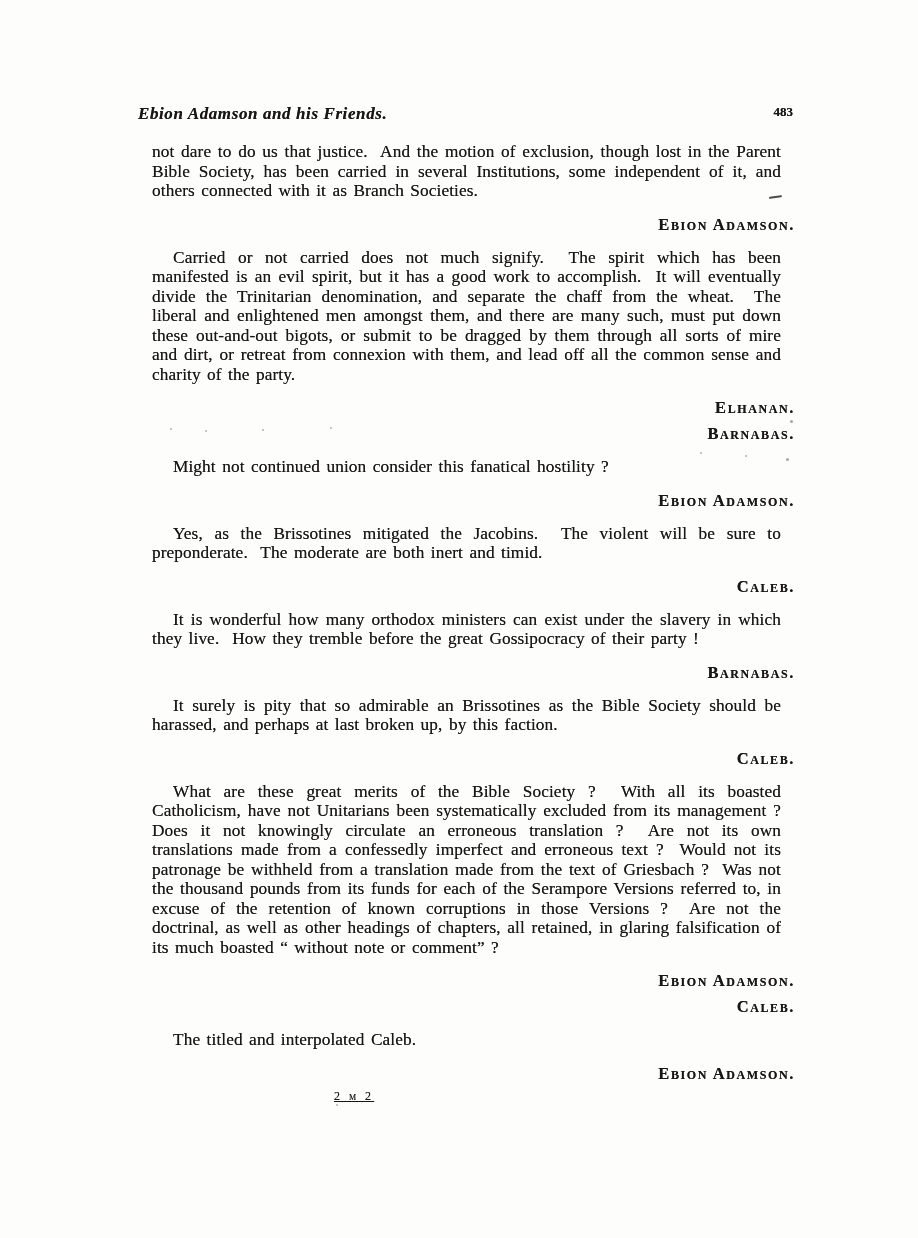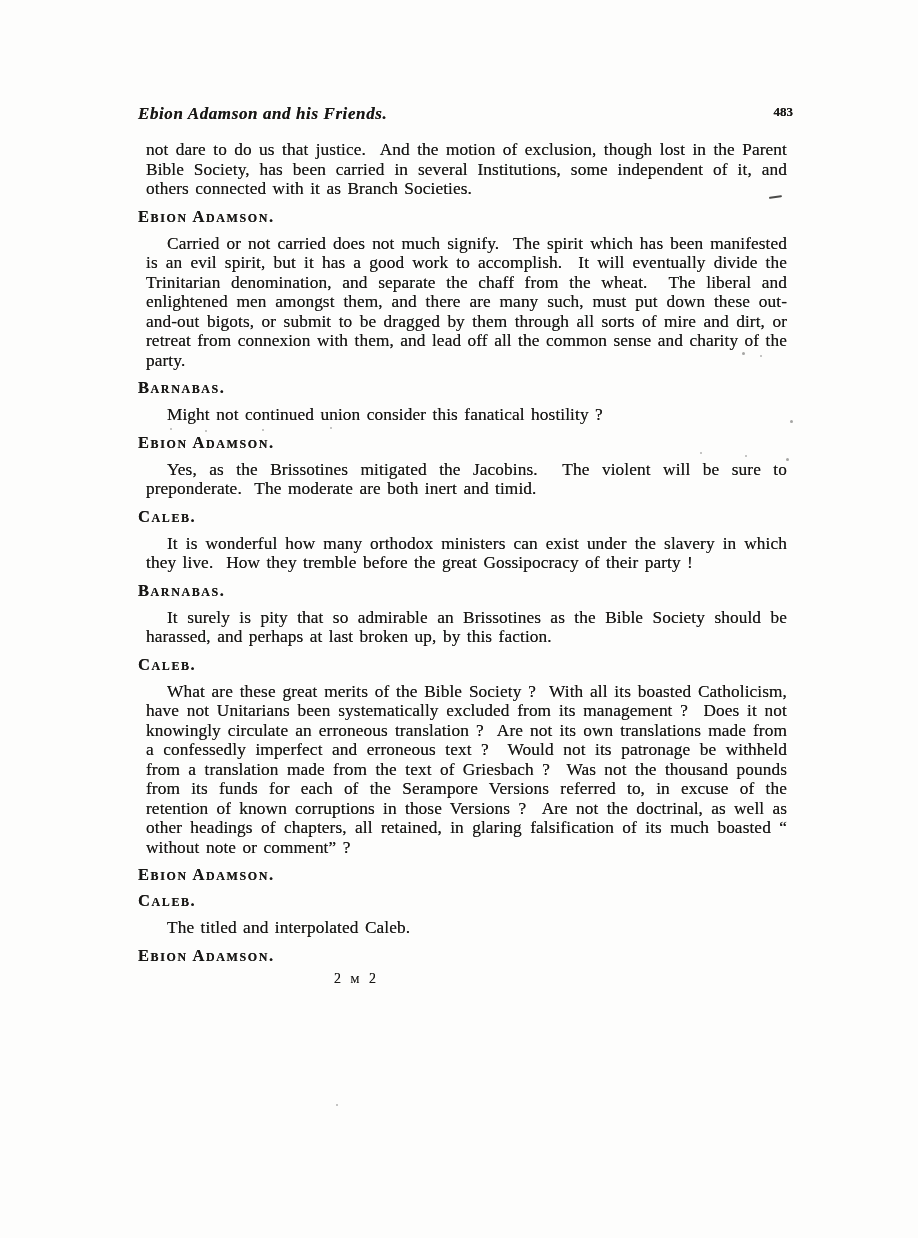--- a/index.html
+++ b/index.html
@@ -37,48 +37,49 @@
   }
   .page-number {
     position: absolute;
     right: 2px;
     top: 0;
     font-size: 13px;
     font-weight: bold;
     text-shadow: 0 0 0.6px rgba(20,20,18,0.75);
   }
   .para {
-    margin: 8px;
+    margin: 14px;
     font-size: 17.3px;
     line-height: 19.5px;
     text-align: justify;
     text-indent: 21px;
     word-spacing: 2px;
     letter-spacing: 0.1px;
     white-space: pre-wrap;
     text-shadow: 0 0 0.6px rgba(20,20,18,0.7);
   }
   .para.no-indent { text-indent: 0; }
   .speaker {
     margin: 7px 0 2px 0;
-    text-align: left;
+    text-align: right;
     font-variant: small-caps;
     font-weight: bold;
     font-size: 16.5px;
     letter-spacing: 1.6px;
     line-height: 19px;
     text-shadow: 0 0 0.6px rgba(20,20,18,0.75);
   }
   .signature {
     margin: 6px 0 0 196px;
     width: fit-content;
     font-variant: small-caps;
-    font-size: 14px;
+    font-size: 12px;
     letter-spacing: 3px;
     text-shadow: 0 0 0.5px rgba(20,20,18,0.7);
+    text-decoration: underline;
   }
   
   .artifact { position: absolute; pointer-events: none; }
   .dash-mark {
     width: 13px; height: 2px;
     background: #2a2a28;
     transform: rotate(-8deg);
     opacity: 0.85;
     border-radius: 1px;
   }
@@ -103,20 +104,21 @@
     </div>
 
     <p class="para no-indent">not dare to do us that justice.  And the motion of exclusion, though lost in the Parent Bible Society, has been carried in several Institutions, some independent of it, and others connected with it as Branch Societies.</p>
 
     <div class="dialogue-section">
       <p class="speaker">Ebion Adamson.</p>
       <p class="para">Carried or not carried does not much signify.  The spirit which has been manifested is an evil spirit, but it has a good work to accomplish.  It will eventually divide the Trinitarian denomination, and separate the chaff from the wheat.  The liberal and enlightened men amongst them, and there are many such, must put down these out-and-out bigots, or submit to be dragged by them through all sorts of mire and dirt, or retreat from connexion with them, and lead off all the common sense and charity of the party.</p>
     </div>
 
     <div class="dialogue-section">
+      <p class="speaker">Elhanan.</p>
     </div>
 
     <div class="dialogue-section">
       <p class="speaker">Barnabas.</p>
       <p class="para">Might not continued union consider this fanatical hostility ?</p>
     </div>
 
     <div class="dialogue-section">
       <p class="speaker">Ebion Adamson.</p>
       <p class="para">Yes, as the Brissotines mitigated the Jacobins.  The violent will be sure to preponderate.  The moderate are both inert and timid.</p>

